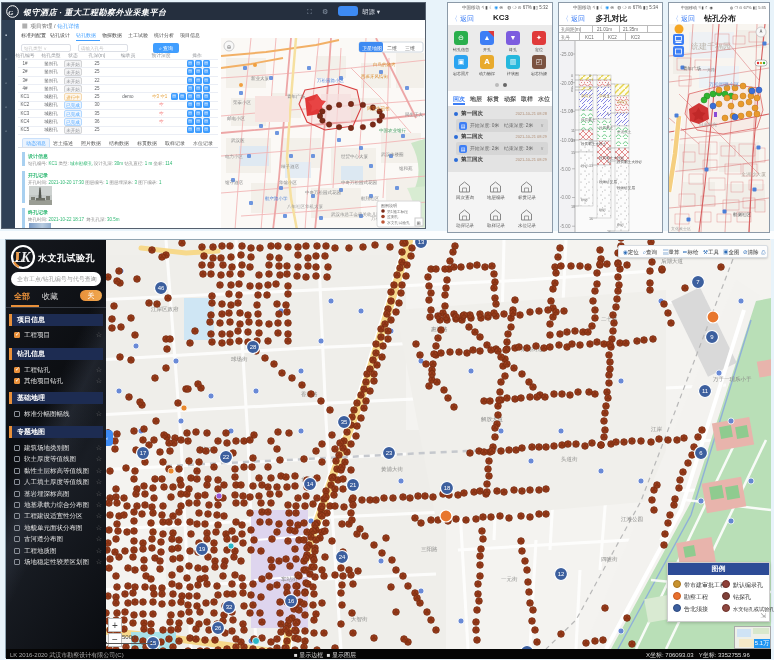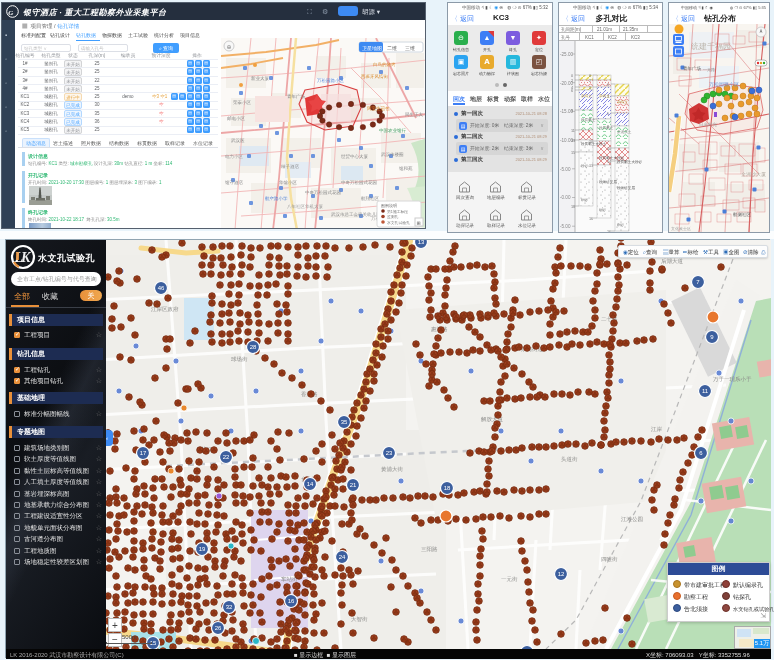--- a/index.html
+++ b/index.html
@@ -2111,21 +2111,21 @@
           <text x="4.5" y="18" font-size="14" font-weight="bold" fill="#fff" font-family="Liberation Serif" font-style="italic">L</text>
           <text x="11" y="18" font-size="14" font-weight="bold" fill="#f0f0f0" font-family="Liberation Serif" font-style="italic">K</text>
           <rect x="6" y="8" width="3" height="8" fill="#e8903a" opacity="0.85"></rect>
         </svg>
  </div>
  <div class="abs" style="left:32px;top:12px;color:#fff;font-size:9px;font-weight:bold;letter-spacing:0.5px;">水文孔试验孔</div>
  <div class="abs" style="left:5px;top:32px;width:90px;height:14px;background:#fff;border-radius:8px;">
    <span style="position:absolute;left:6px;top:3px;font-size:6px;color:#999;">全市工点/钻孔编号与代号查询</span>
    <span style="position:absolute;right:5px;top:2px;font-size:8px;color:#888;">⌕</span>
  </div>
- <div class="abs" style="left:8px;top:51px;font-size:8px;color:#e8903a;font-weight:normal;">全部</div>
+ <div class="abs" style="left:8px;top:51px;font-size:8px;color:#e8903a;font-weight:bold;">全部</div>
  <div class="abs" style="left:36px;top:51px;font-size:8px;color:#ddd;">收藏</div>
  <div class="abs" style="left:74px;top:50px;width:22px;height:11px;background:linear-gradient(90deg,#e8903a,#f0a850);border-radius:6px;color:#fff;font-size:7px;text-align:center;line-height:11px;">关</div>
  <div class="abs" style="left:5px;top:65px;width:28px;height:2px;background:#e8903a;"></div>
  <div class="abs" style="left:0;top:67px;width:100px;height:1px;background:#3a3f48;"></div>
 <div class="abs" style="left:3px;top:74px;width:94px;height:12px;background:#1d2c52;border-left:3px solid #e8903a;color:#fff;font-size:7px;font-weight:bold;line-height:12px;padding-left:5px;">项目信息</div>
 <div class="abs" style="left:8px;top:91px;width:88px;height:10px;">
         <span style="position:absolute;left:0;top:1px;width:6px;height:6px;background:#e8903a;border:1px solid #e8903a;border-radius:1px;">
           <span style="position:absolute;left:0px;top:-3px;color:#fff;font-size:6px;">✓</span>
         </span>
         <span style="position:absolute;left:10px;top:0px;color:#e2e2e2;font-size:6.5px;white-space:nowrap;">工程项目</span>

